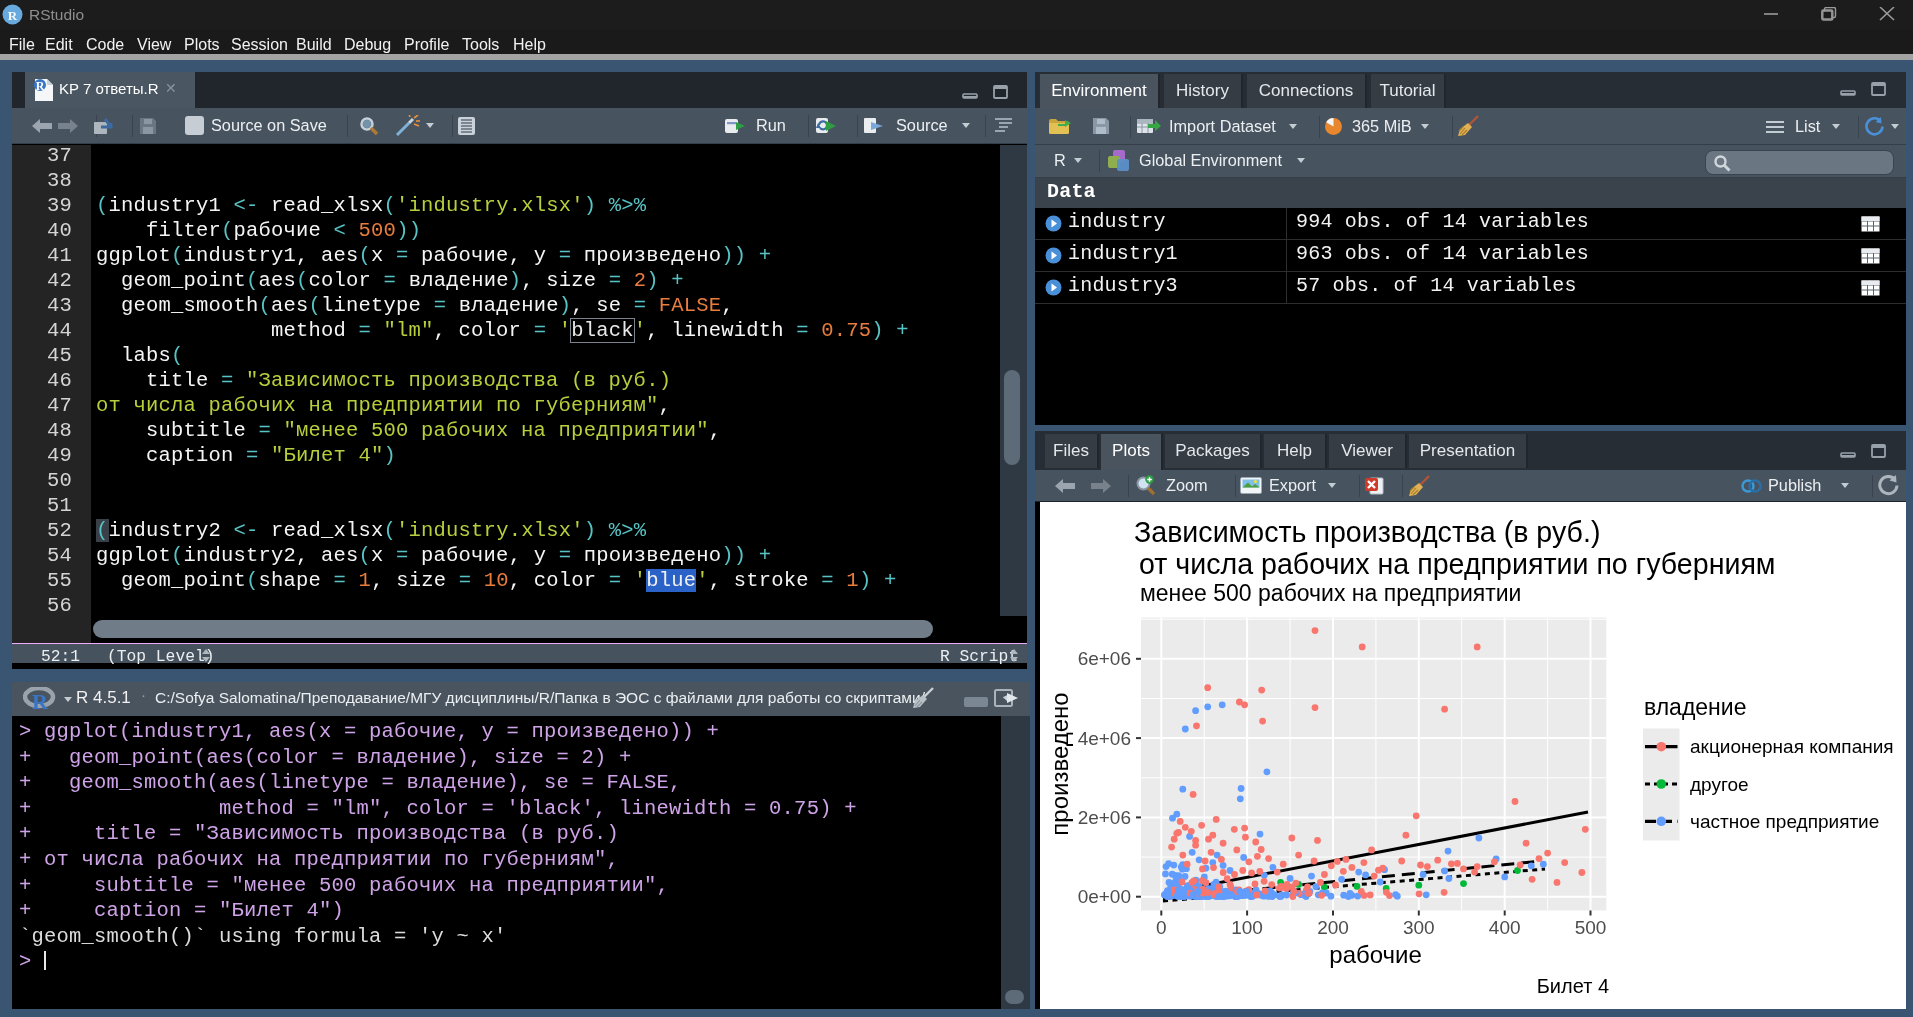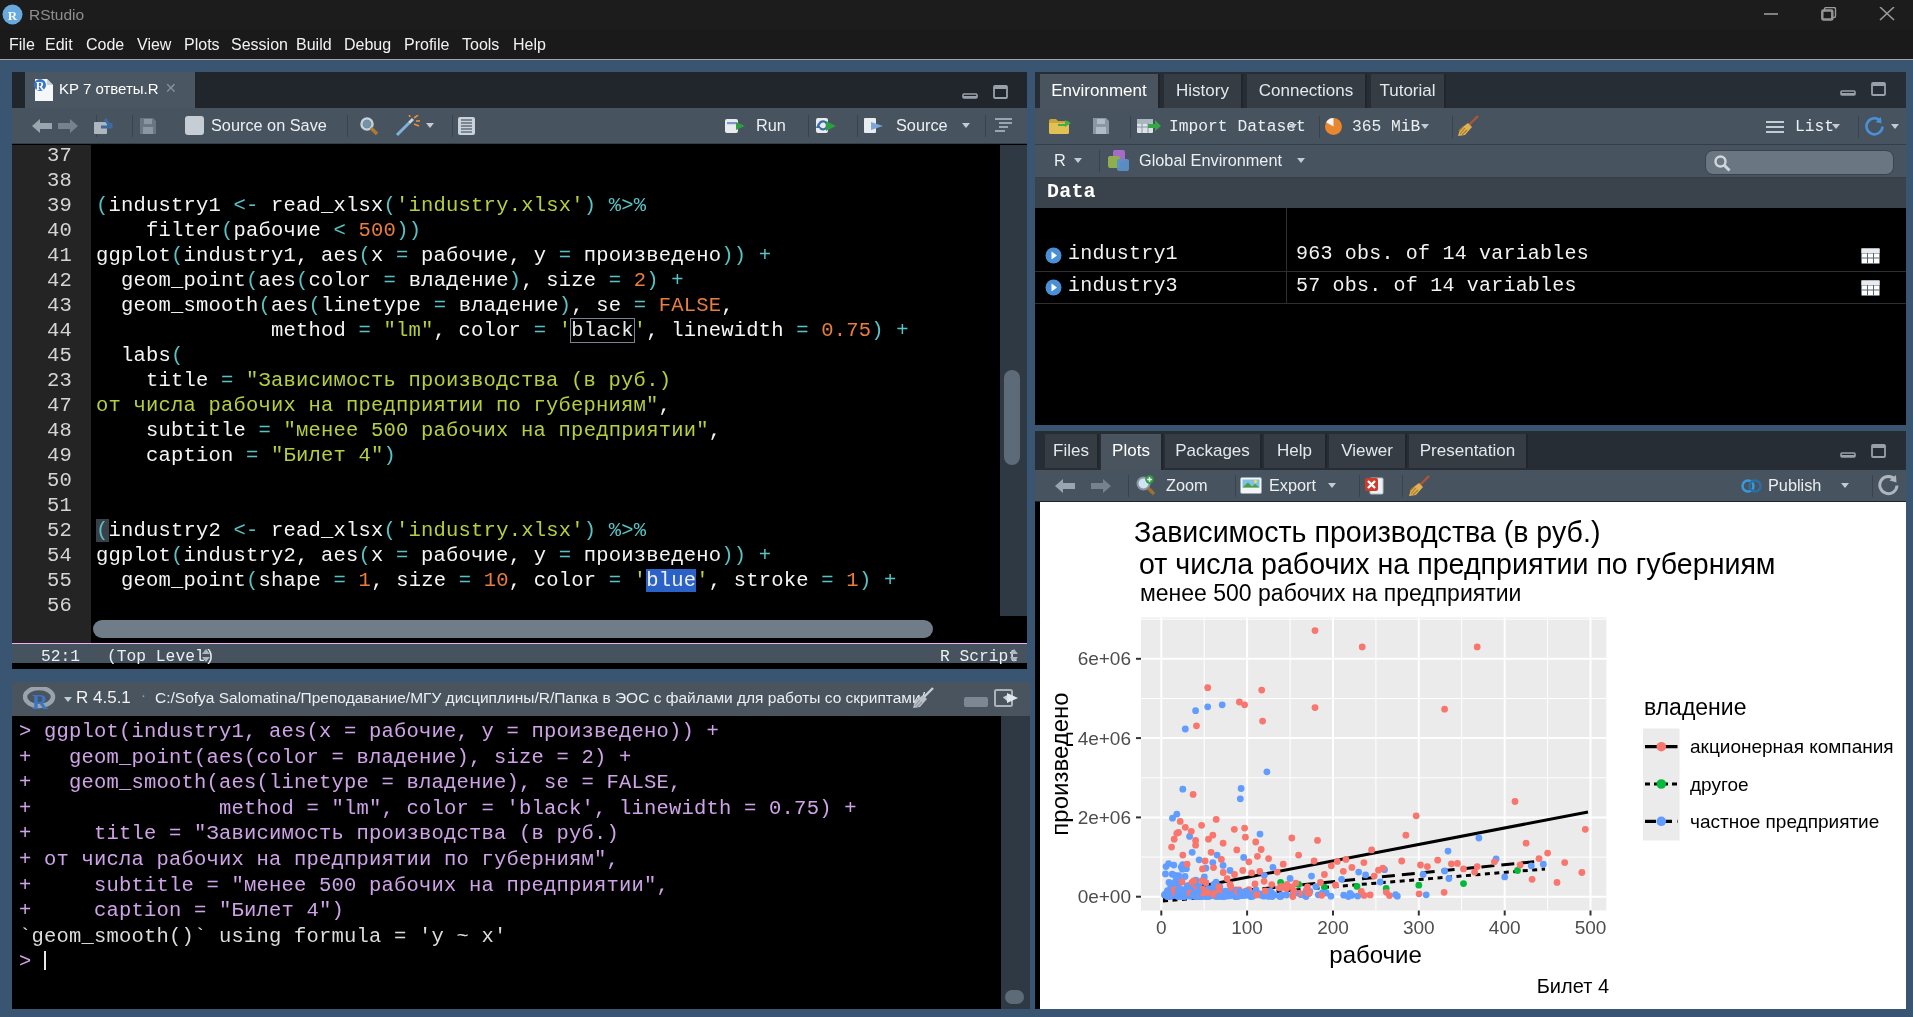--- a/index.html
+++ b/index.html
@@ -1,18 +1,18 @@
 <!DOCTYPE html>
 <html><head><meta charset="utf-8"><style>
 * { margin:0; padding:0; box-sizing:border-box; }
 html,body { width:1913px; height:1017px; overflow:hidden; background:#3a5571; font-family:"Liberation Sans", sans-serif; }
 .abs { position:absolute; }
 .mono,.mono2 { font-family:"Liberation Mono", monospace; letter-spacing:0.2px; }
 #titlebar { position:absolute; left:0; top:0; width:100%; height:29px; background:#1c1c1c; }
-#menubar { position:absolute; left:0; top:29px; width:100%; height:31px; background:#1a1a1a; border-bottom:1px solid #a3a3a3; }
+#menubar { position:absolute; left:0; top:29px; width:100%; height:31px; background:#1a1a1a; border-bottom:6px solid #a3a3a3; }
 .menu { color:#f2f2f2; font-size:16px; position:absolute; top:7px; }
 .panel { position:absolute; background:#000; }
 .tabstrip { position:absolute; left:0; top:0; width:100%; background:#262c33; }
 .ttl { color:#8f8f8f; font-size:15.5px; position:absolute; left:29px; top:6px; }
 .tab { position:absolute; top:0; color:#d6dade; font-size:17px; text-align:center; }
 .tabbox { position:absolute; top:2px; height:34px; background:#353c44; color:#e4e8ec; font-size:17px; text-align:center; line-height:34px; border-right:2px solid #20262c; }
 .tabbox.on { background:#4a545e; color:#fff; height:36px; top:2px; }
 .cl { height:25px; line-height:25px; white-space:pre; }
 .ln { display:inline-block; width:60px; text-align:right; color:#d4d4d4; }
 .code { padding-left:24px; }
@@ -170,21 +170,21 @@
     <div class="abs" style="left:0;top:-2.5px;">
 <div class="cl"><span class="ln">37</span><span class="code"></span></div>
 <div class="cl"><span class="ln">38</span><span class="code"></span></div>
 <div class="cl"><span class="ln">39</span><span class="code"><span class="ct">(</span><span class="cw">industry1 </span><span class="ct">&lt;-</span><span class="cw"> read_xlsx</span><span class="ct">(</span><span class="cs">'industry.xlsx'</span><span class="ct">)</span><span class="cw"> </span><span class="ct">%&gt;%</span></span></div>
 <div class="cl"><span class="ln">40</span><span class="code"><span class="cw">    </span><span class="cw">filter</span><span class="ct">(</span><span class="cw">рабочие </span><span class="ct">&lt;</span><span class="cw"> </span><span class="cn">500</span><span class="ct">))</span></span></div>
 <div class="cl"><span class="ln">41</span><span class="code"><span class="cw">ggplot</span><span class="ct">(</span><span class="cw">industry1, aes</span><span class="ct">(</span><span class="cw">x </span><span class="ct">=</span><span class="cw"> рабочие, y </span><span class="ct">=</span><span class="cw"> произведено</span><span class="ct">))</span><span class="cw"> </span><span class="ct">+</span></span></div>
 <div class="cl"><span class="ln">42</span><span class="code"><span class="cw">  </span><span class="cw">geom_point</span><span class="ct">(</span><span class="cw">aes</span><span class="ct">(</span><span class="cw">color </span><span class="ct">=</span><span class="cw"> владение</span><span class="ct">)</span><span class="cw">, size </span><span class="ct">=</span><span class="cw"> </span><span class="cn">2</span><span class="ct">)</span><span class="cw"> </span><span class="ct">+</span></span></div>
 <div class="cl"><span class="ln">43</span><span class="code"><span class="cw">  </span><span class="cw">geom_smooth</span><span class="ct">(</span><span class="cw">aes</span><span class="ct">(</span><span class="cw">linetype </span><span class="ct">=</span><span class="cw"> владение</span><span class="ct">)</span><span class="cw">, se </span><span class="ct">=</span><span class="cw"> </span><span class="cn">FALSE</span><span class="cw">,</span></span></div>
 <div class="cl"><span class="ln">44</span><span class="code"><span class="cw">              </span><span class="cw">method </span><span class="ct">=</span><span class="cw"> </span><span class="cs">"lm"</span><span class="cw">, color </span><span class="ct">=</span><span class="cw"> </span><span class="cs">'</span><span class="cbox">black</span><span class="cs">'</span><span class="cw">, linewidth </span><span class="ct">=</span><span class="cw"> </span><span class="cn">0.75</span><span class="ct">)</span><span class="cw"> </span><span class="ct">+</span></span></div>
 <div class="cl"><span class="ln">45</span><span class="code"><span class="cw">  </span><span class="cw">labs</span><span class="ct">(</span></span></div>
-<div class="cl"><span class="ln">23</span><span class="code"><span class="cw">    </span><span class="cw">title </span><span class="ct">=</span><span class="cw"> </span><span class="cs">"Зависимость производства (в руб.)</span></span></div>
+<div class="cl"><span class="ln">46</span><span class="code"><span class="cw">    </span><span class="cw">title </span><span class="ct">=</span><span class="cw"> </span><span class="cs">"Зависимость производства (в руб.)</span></span></div>
 <div class="cl"><span class="ln">47</span><span class="code"><span class="cs">от числа рабочих на предприятии по губерниям"</span><span class="cw">,</span></span></div>
 <div class="cl"><span class="ln">48</span><span class="code"><span class="cw">    </span><span class="cw">subtitle </span><span class="ct">=</span><span class="cw"> </span><span class="cs">"менее 500 рабочих на предприятии"</span><span class="cw">,</span></span></div>
 <div class="cl"><span class="ln">49</span><span class="code"><span class="cw">    </span><span class="cw">caption </span><span class="ct">=</span><span class="cw"> </span><span class="cs">"Билет 4"</span><span class="ct">)</span></span></div>
 <div class="cl"><span class="ln">50</span><span class="code"></span></div>
 <div class="cl"><span class="ln">51</span><span class="code"></span></div>
 <div class="cl"><span class="ln">52</span><span class="code"><span class="ct pbox">(</span><span class="cw">industry2 </span><span class="ct">&lt;-</span><span class="cw"> read_xlsx</span><span class="ct">(</span><span class="cs">'industry.xlsx'</span><span class="ct">)</span><span class="cw"> </span><span class="ct">%&gt;%</span></span></div>
 <div class="cl"><span class="ln">54</span><span class="code"><span class="cw">ggplot</span><span class="ct">(</span><span class="cw">industry2, aes</span><span class="ct">(</span><span class="cw">x </span><span class="ct">=</span><span class="cw"> рабочие, y </span><span class="ct">=</span><span class="cw"> произведено</span><span class="ct">))</span><span class="cw"> </span><span class="ct">+</span></span></div>
 <div class="cl"><span class="ln">55</span><span class="code"><span class="cw">  </span><span class="cw">geom_point</span><span class="ct">(</span><span class="cw">shape </span><span class="ct">=</span><span class="cw"> </span><span class="cn">1</span><span class="cw">, size </span><span class="ct">=</span><span class="cw"> </span><span class="cn">10</span><span class="cw">, color </span><span class="ct">=</span><span class="cw"> </span><span class="cs">'</span><span class="csel">blue</span><span class="cs">'</span><span class="cw">, stroke </span><span class="ct">=</span><span class="cw"> </span><span class="cn">1</span><span class="ct">)</span><span class="cw"> </span><span class="ct">+</span></span></div>
 <div class="cl"><span class="ln">56</span><span class="code"></span></div>
     </div>
@@ -265,21 +265,21 @@
     <div class="tabbox" style="left:336px;width:75px;">Tutorial</div>
     <div class="abs" style="left:805px;top:11px;"><svg width="17" height="14" viewBox="0 0 17 14" style="">
           <rect x="1" y="8" width="14" height="4" rx="1" fill="none" stroke="#98a1aa" stroke-width="1.6"></rect>
           <rect x="1" y="10" width="14" height="2" fill="#98a1aa"></rect>
         </svg></div>
     <div class="abs" style="left:836px;top:10px;"><svg width="16" height="15" viewBox="0 0 16 15" style="">
           <rect x="1" y="1" width="13" height="12" rx="1" fill="none" stroke="#98a1aa" stroke-width="1.8"></rect>
           <rect x="1" y="1" width="13" height="3" fill="#98a1aa"></rect>
         </svg></div>
   </div>
-  <div class="abs" style="left:0;top:36px;width:100%;height:37px;background:#47535f;border-bottom:1px solid #343e48;font-family:Liberation Mono, monospace;">
+  <div class="abs" style="left:0;top:36px;width:100%;height:37px;background:#47535f;border-bottom:1px solid #343e48;">
     <div class="abs" style="left:13px;top:9px;"><svg width="24" height="18" viewBox="0 0 24 18" style="">
           <path d="M1 4 Q1 2 3 2 L8 2 L10 4 L19 4 Q21 4 21 6 L21 7 L1 7 Z" fill="#caa438"></path>
           <path d="M1 16 L1 6 L21 6 L21 16 Q21 17 19 17 L3 17 Q1 17 1 16Z" fill="#e3c054"></path>
           <path d="M10 9 L17 9 L17 5 L23 8 L17 12 L17 11 L10 11 Z" fill="#3fae49" transform="translate(0,-2)"></path>
         </svg></div>
     <div class="abs" style="left:57px;top:9px;"><svg width="18" height="18" viewBox="0 0 18 18" style="">
           <path d="M1 1 H14 L17 4 V17 H1 Z" fill="#8a97a5"></path>
           <rect x="4" y="10" width="10" height="7" fill="#aebbc9"></rect>
           <rect x="5" y="2" width="8" height="5" fill="#aebbc9"></rect>
         </svg></div>
@@ -341,20 +341,38 @@
       <div class="abs" style="left:7px;top:3px;"><svg width="18" height="18" viewBox="0 0 18 18" style="">
             <circle cx="7.5" cy="7.5" r="5" fill="none" stroke="#cfd6dc" stroke-width="2.4"></circle>
             <line x1="11.5" y1="11.5" x2="16.5" y2="16.5" stroke="#cfd6dc" stroke-width="3"></line>
           </svg></div>
     </div>
   </div>
   <div class="abs mono2" style="left:0;top:106px;width:100%;height:30px;background:#3a434c;color:#fff;font-size:20px;font-weight:bold;">
     <span style="position:absolute;left:12px;top:2px;">Data</span>
   </div>
   <div class="abs mono2" style="left:0;top:136px;width:100%;height:217px;background:#000;font-size:20px;color:#f2f2f2;">
+    <div class="abs" style="left:0;top:0;width:100%;height:32px;border-bottom:1px solid #2e2e2e;">
+      <span style="position:absolute;left:10px;top:4px;"><svg width="17" height="17" viewBox="0 0 17 17" style="vertical-align:-3px">
+            <circle cx="8.5" cy="8.5" r="8" fill="#4a90d9"></circle>
+            <path d="M6.5 4.5 L12 8.5 L6.5 12.5 Z" fill="#fff"></path>
+          </svg></span>
+      <span style="position:absolute;left:33px;top:2px;">industry</span>
+      <span style="position:absolute;left:261px;top:2px;">994 obs. of 14 variables</span>
+      <span style="position:absolute;left:826px;top:7px;"><svg width="19" height="16" viewBox="0 0 19 16" style="">
+            <rect x="0.5" y="0.5" width="18" height="15" fill="#fff"></rect>
+            <g stroke="#5a646e" stroke-width="1">
+              <line x1="0.5" y1="5" x2="18.5" y2="5"></line>
+              <line x1="0.5" y1="10" x2="18.5" y2="10"></line>
+              <line x1="6.5" y1="0.5" x2="6.5" y2="15.5"></line>
+              <line x1="12.5" y1="0.5" x2="12.5" y2="15.5"></line>
+            </g>
+            <rect x="0.5" y="0.5" width="18" height="4.5" fill="#e8ecf0"></rect>
+          </svg></span>
+    </div>
     <div class="abs" style="left:0;top:32px;width:100%;height:32px;border-bottom:1px solid #2e2e2e;">
       <span style="position:absolute;left:10px;top:4px;"><svg width="17" height="17" viewBox="0 0 17 17" style="vertical-align:-3px">
             <circle cx="8.5" cy="8.5" r="8" fill="#4a90d9"></circle>
             <path d="M6.5 4.5 L12 8.5 L6.5 12.5 Z" fill="#fff"></path>
           </svg></span>
       <span style="position:absolute;left:33px;top:2px;">industry1</span>
       <span style="position:absolute;left:261px;top:2px;">963 obs. of 14 variables</span>
       <span style="position:absolute;left:826px;top:7px;"><svg width="19" height="16" viewBox="0 0 19 16" style="">
             <rect x="0.5" y="0.5" width="18" height="15" fill="#fff"></rect>
             <g stroke="#5a646e" stroke-width="1">

